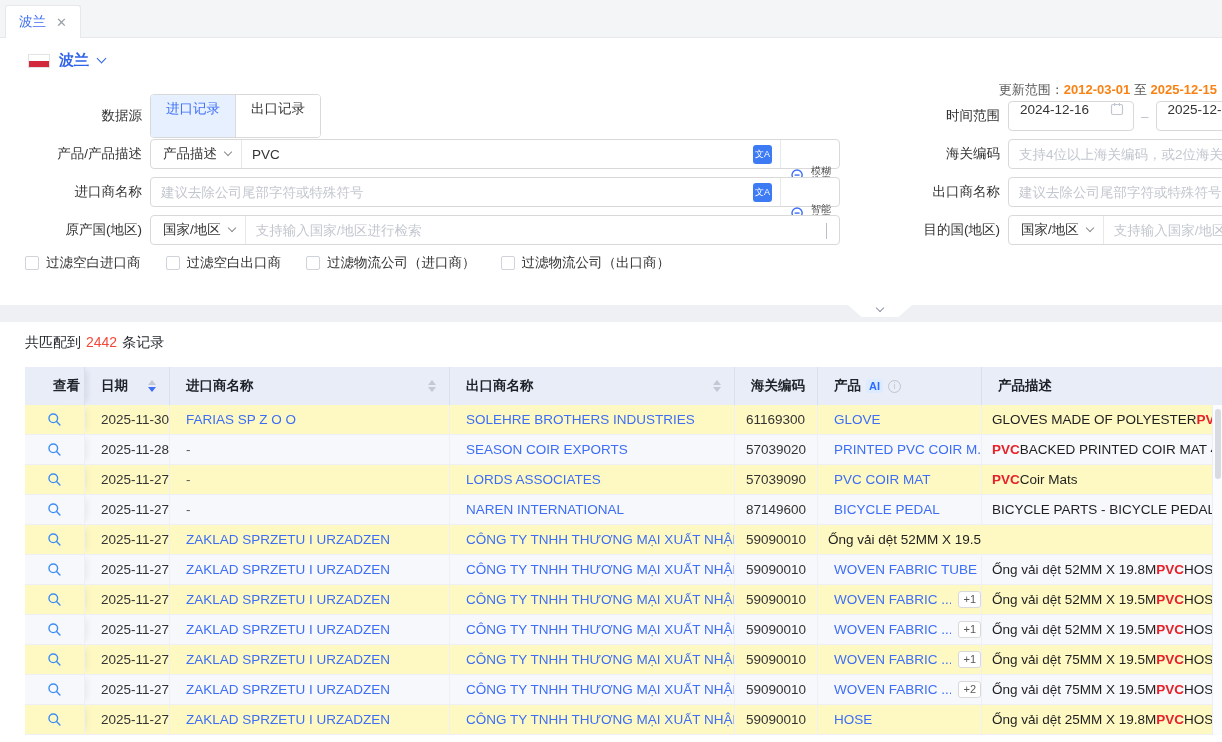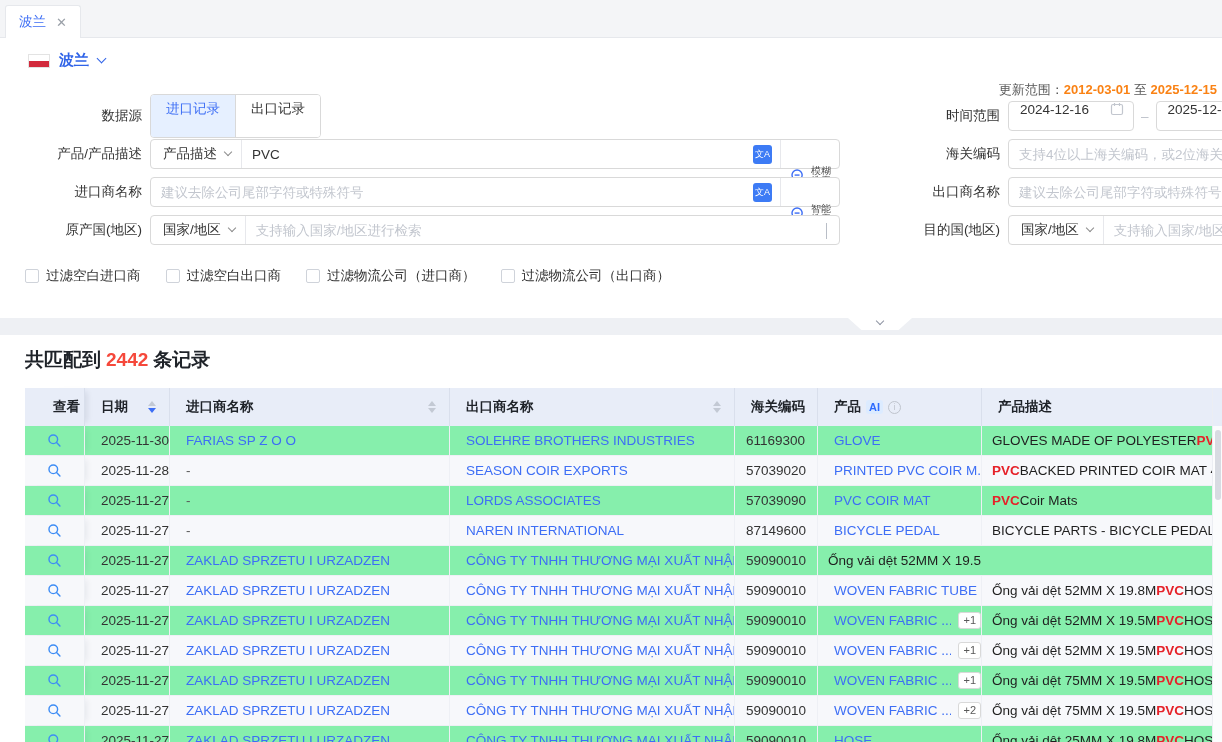--- a/index.html
+++ b/index.html
@@ -51,54 +51,54 @@
   .search-action svg{flex:none;}
   .action-text{font-size:10px;line-height:10.5px;color:#4d4d4d;}
   .end-chev{margin:0 12px 0 6px;flex:none;}
   .end-chev .chev{border-color:#b9bec7;width:6px;height:6px;border-width:1.3px;}
 
   .datebox{display:flex;align-items:flex-start;border:1px solid #d9d9d9;border-radius:4px;height:30px;
     width:126px;padding:0 9px 17px 11px;flex:none;background:#fff;color:#333;}
   .datebox .dval{flex:1;}
   .dsep{color:#b9bec7;margin:0 7px;flex:none;}
 
-  .filters-row{display:flex;align-items:center;gap:25px;padding-left:25px;margin-top:22px;height:18px;}
+  .filters-row{display:flex;align-items:center;gap:25px;padding-left:25px;margin-top:9px;height:18px;}
   .filter-item{display:flex;align-items:center;gap:7px;cursor:pointer;}
   .cb{width:14px;height:14px;border:1px solid #cfd3da;border-radius:2px;background:#fff;flex:none;}
   .panel-bottom{height:33px;}
 
   
   .gap{position:relative;height:17px;background:#eef0f4;}
   .notch{position:absolute;left:848px;top:0;width:64px;height:12px;background:#fff;
     clip-path:polygon(0 0,100% 0,79% 100%,21% 100%);display:flex;justify-content:center;cursor:pointer;}
   .notch .chev{border-color:#8f95a3;width:6px;height:6px;border-width:1.5px;margin-top:0;}
 
   
   .results{padding:12px 0 0 0;background:#fff;}
-  .summary{padding-left:25px;font-size:19px;font-weight:bold;color:#1f2329;}
+  .summary{padding-left:25px;font-size:14px;font-weight:normal;color:#1f2329;}
   .summary .count{color:#f5483b;margin:0 5px;}
 
   .table-wrap{position:relative;margin:15px 0 0 25px;width:1197px;}
   .thead,.tr{display:grid;grid-template-columns:60px 85px 280px 285px 83px 164px 230px;width:1187px;}
   .thead{height:38px;background:#e8edf8;font-weight:bold;color:#1f2329;}
   .th{position:relative;display:flex;align-items:center;padding-left:16px;border-right:1px solid #d9dfec;overflow:hidden;white-space:nowrap;}
   .th:first-child{justify-content:center;padding-left:0;box-shadow:6px 0 6px -4px rgba(20,30,60,.10);z-index:2;margin-left:24px;}
   .th:last-child{border-right:none;}
   .sorter{position:absolute;right:13px;display:flex;flex-direction:column;gap:2px;cursor:pointer;}
   .caret{width:0;height:0;border-left:4px solid transparent;border-right:4px solid transparent;}
   .caret.up{border-bottom:5px solid #c3c9d4;}
   .caret.down{border-top:5px solid #c3c9d4;}
   .caret.down.on{border-top-color:#3d6ef5;}
   .ai-badge{background:#dcebff;color:#2b6bff;font-size:11px;font-weight:bold;border-radius:3px;
     padding:1px 3px;margin-left:5px;line-height:12px;}
   .info-icon{width:13px;height:13px;border:1px solid #bfc4cd;border-radius:50%;color:#bfc4cd;
     font-size:9px;font-weight:normal;display:inline-flex;align-items:center;justify-content:center;margin-left:5px;cursor:pointer;}
   .info-icon::after{content:"i";}
 
-  .tr{height:30px;background:#86efac;border-bottom:1px solid #eef0f5;}
+  .tr{height:30px;background:#fef9c3;border-bottom:1px solid #eef0f5;}
   .tr:nth-child(even){background:#f7f8fb;}
   .td{display:flex;align-items:center;padding-left:16px;border-right:1px solid #eef0f5;
     overflow:hidden;white-space:nowrap;font-size:13.5px;color:#333;}
   .td:last-child{border-right:none;}
   .c-view{justify-content:center;padding-left:0;box-shadow:6px 0 6px -4px rgba(20,30,60,.07);z-index:1;}
   .c-hs{padding-left:11px;}
   .c-desc{padding-left:10px;color:#1f1f1f;}
   .view-btn{border:none;background:transparent;padding:2px;cursor:pointer;color:#3d8cf5;display:flex;}
   .link{color:#3d6ef5;text-decoration:none;overflow:hidden;white-space:nowrap;cursor:pointer;}
   .dash{color:#595959;}

